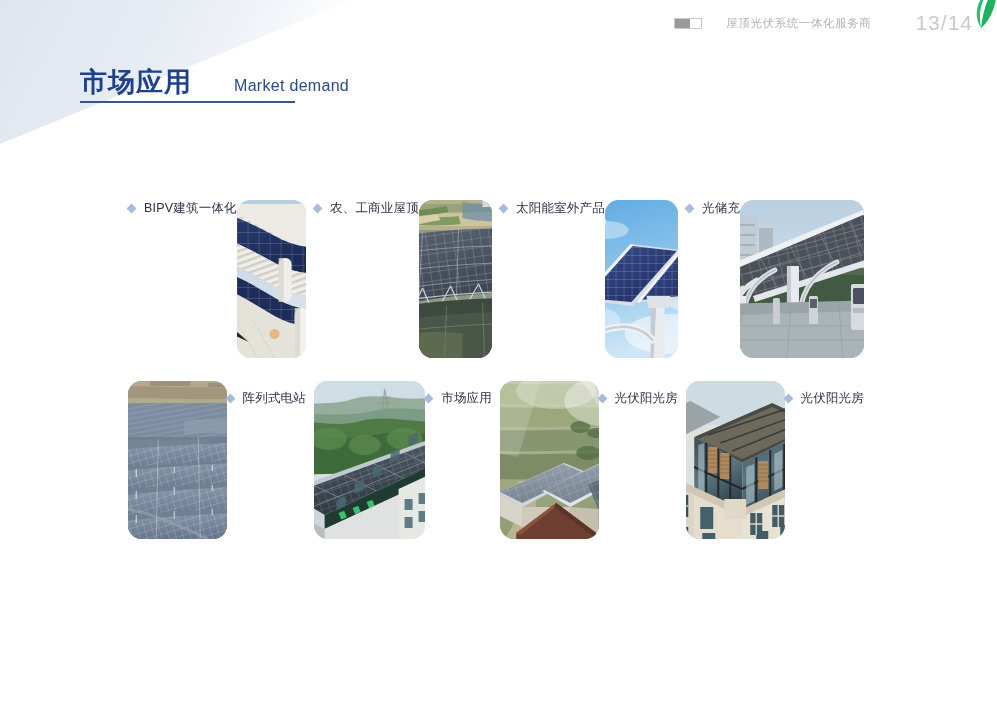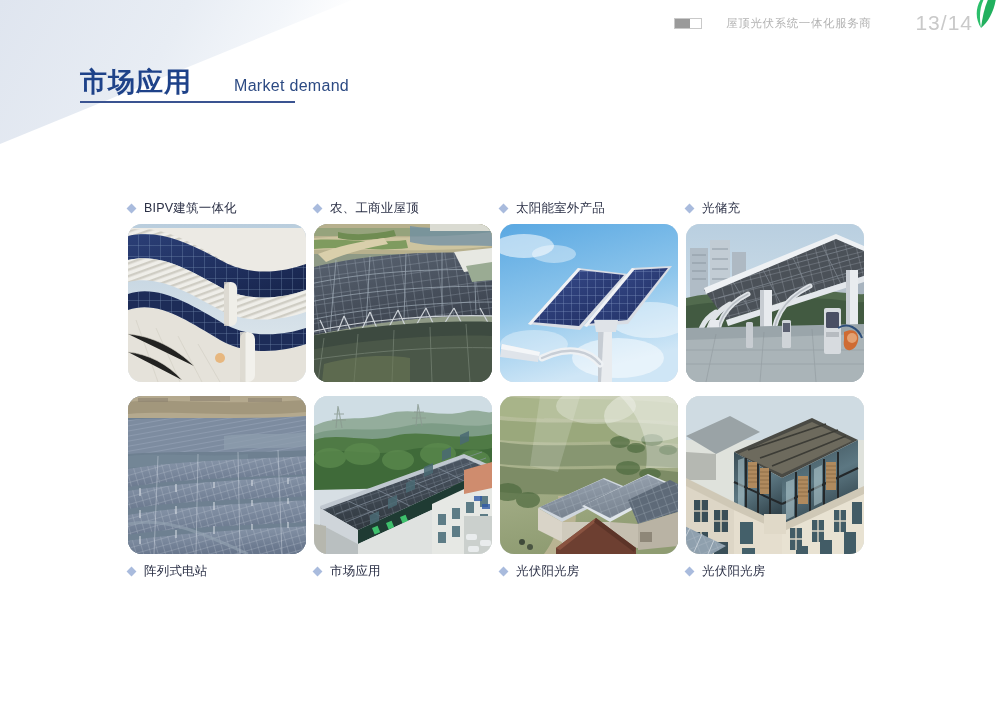--- a/index.html
+++ b/index.html
@@ -114,27 +114,26 @@
     position: absolute;
     left: 128px;
     top: 200px;
     width: 726px;
   }
   .row {
     display: flex;
     gap: 8px;
   }
   .row-2 {
-    margin-top: 14px;
+    margin-top: 23px;
     align-items: center;
   }
   .card {
     width: 178px;
     display: flex;
-    flex-direction: column;
   }
   .card.label-top .label { order: 0; margin-bottom: 8px; }
   .card.label-top .thumb { order: 1; }
   .card.label-bottom .thumb { order: 0; }
   .card.label-bottom .label { order: 1; margin-top: 9px; }
 
   .label {
     display: flex;
     align-items: center;
     gap: 9px;

